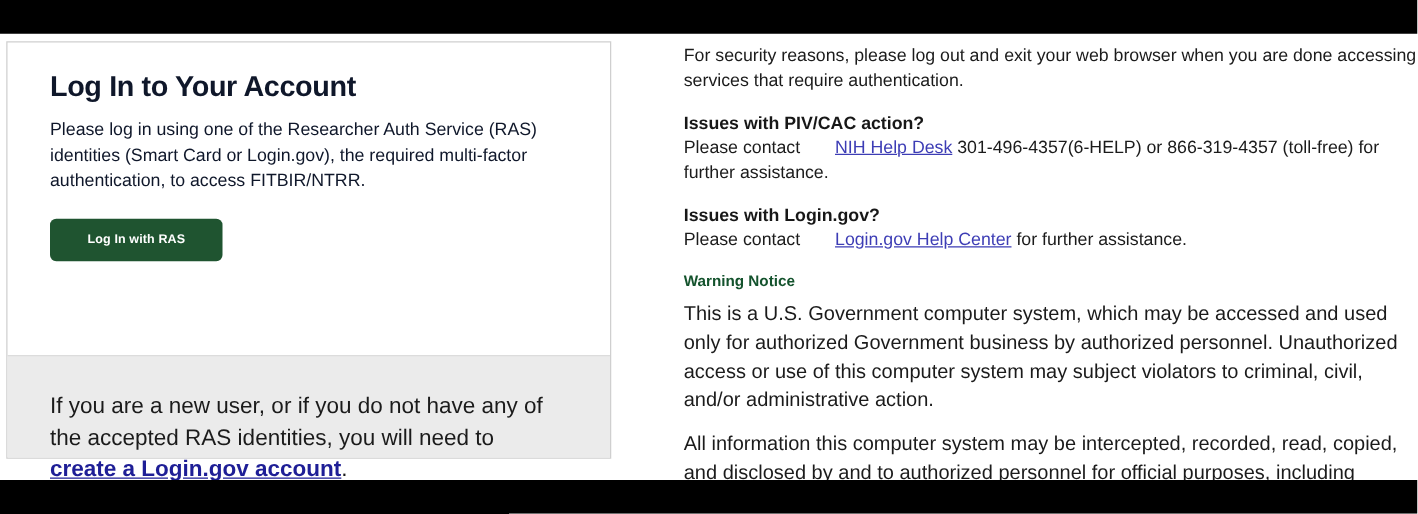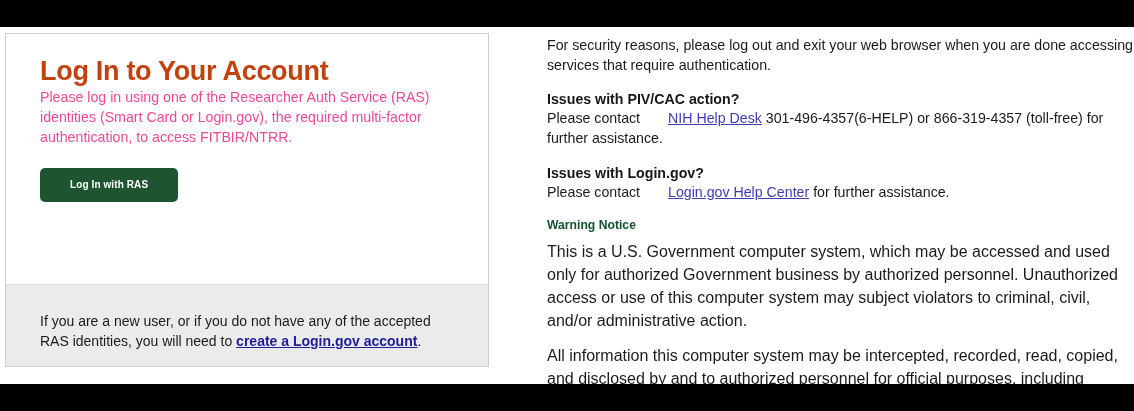--- a/index.html
+++ b/index.html
@@ -51,32 +51,32 @@
     width: 484px;
     height: 334px;
     background: #ffffff;
     border: 1px solid #cfcfcf;
     box-sizing: border-box;
   }
   .login-card-body {
     padding: 22px 34px 0 34px;
   }
   .login-title {
-    font-size: 27px;
+    font-size: 23px;
     font-weight: bold;
     letter-spacing: -0.3px;
-    margin: 0 0 0 0;
-    color: #c2410c;
+    margin: 0 0 12px 0;
+    color: #0f172a;
     line-height: 1.15;
   }
   .login-para {
     font-size: 14.2px;
     line-height: 1.42;
     margin: 0 0 15px 0;
-    color: #ec4899;
+    color: #0f172a;
     max-width: 418px;
   }
   .ras-button {
     display: inline-block;
     margin-top: 5px;
     padding: 11px 30px 12px 30px;
     background: #1f5430;
     color: #ffffff;
     font-size: 10px;
     font-weight: bold;
@@ -91,21 +91,21 @@
     left: 0;
     right: 0;
     bottom: 0;
     height: 82px;
     background: #ebebeb;
     border-top: 1px solid #dcdcdc;
     box-sizing: border-box;
     padding: 27px 34px 0 34px;
   }
   .footer-text {
-    font-size: 14px;
+    font-size: 18px;
     line-height: 1.42;
     color: #1b1b1b;
     margin: 0;
     max-width: 400px;
   }
   .footer-link {
     color: #1e1e96;
     font-weight: bold;
     text-decoration: underline;
   }

